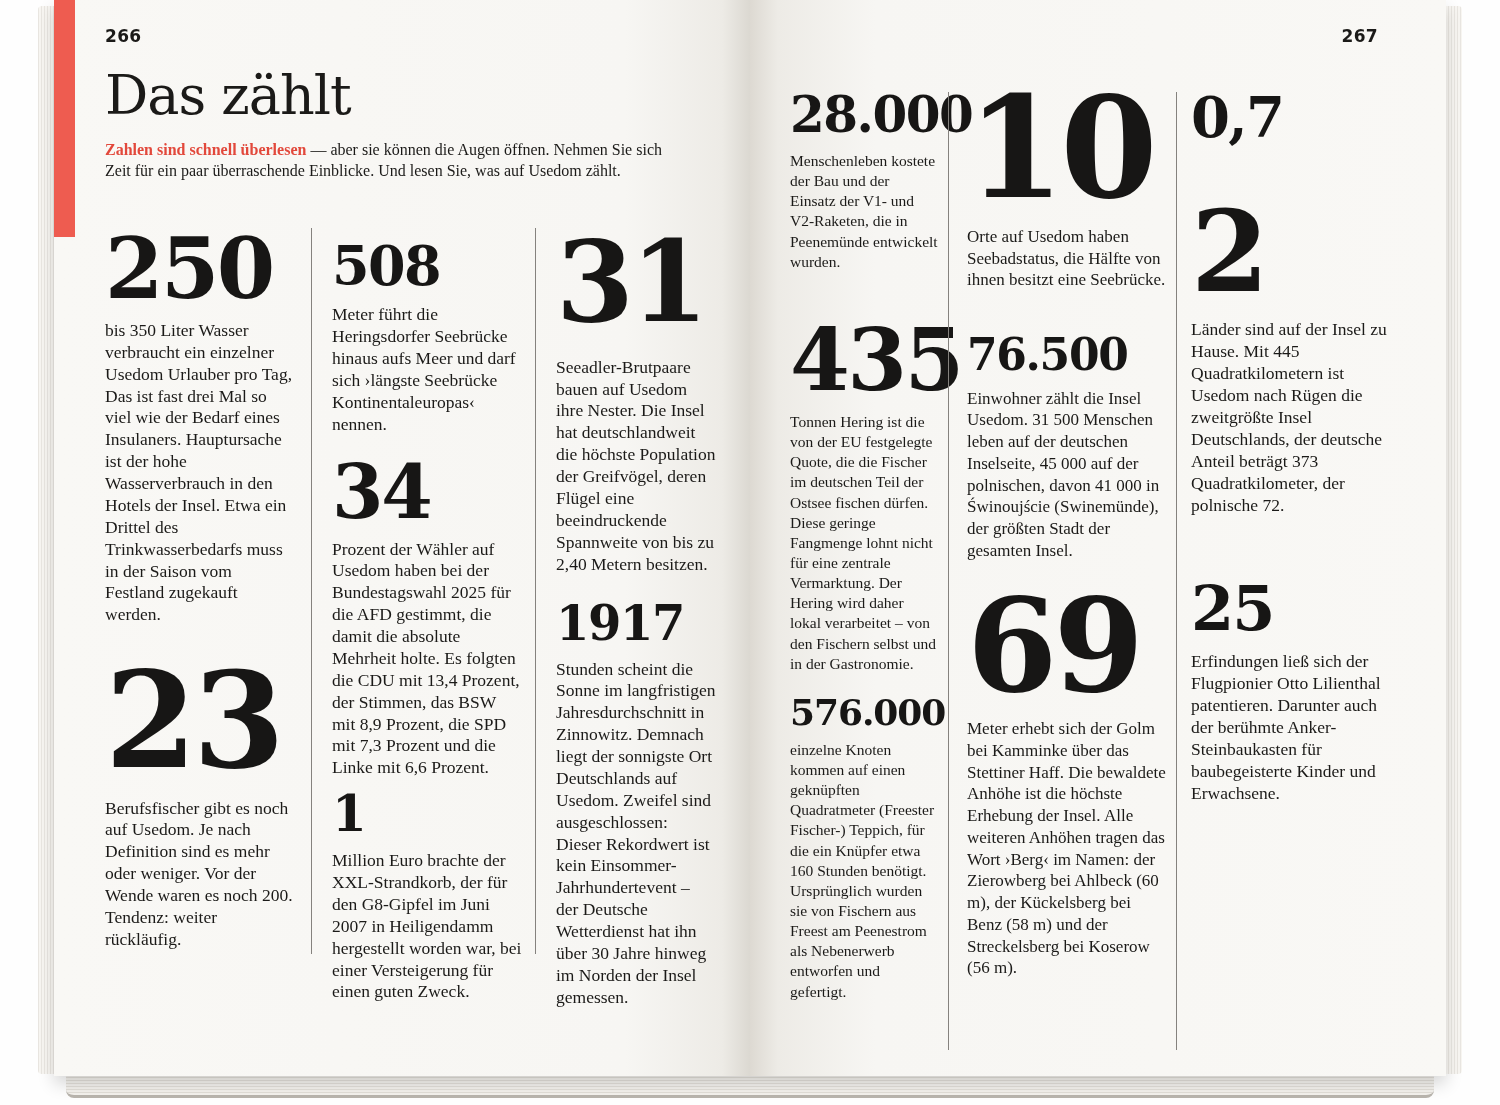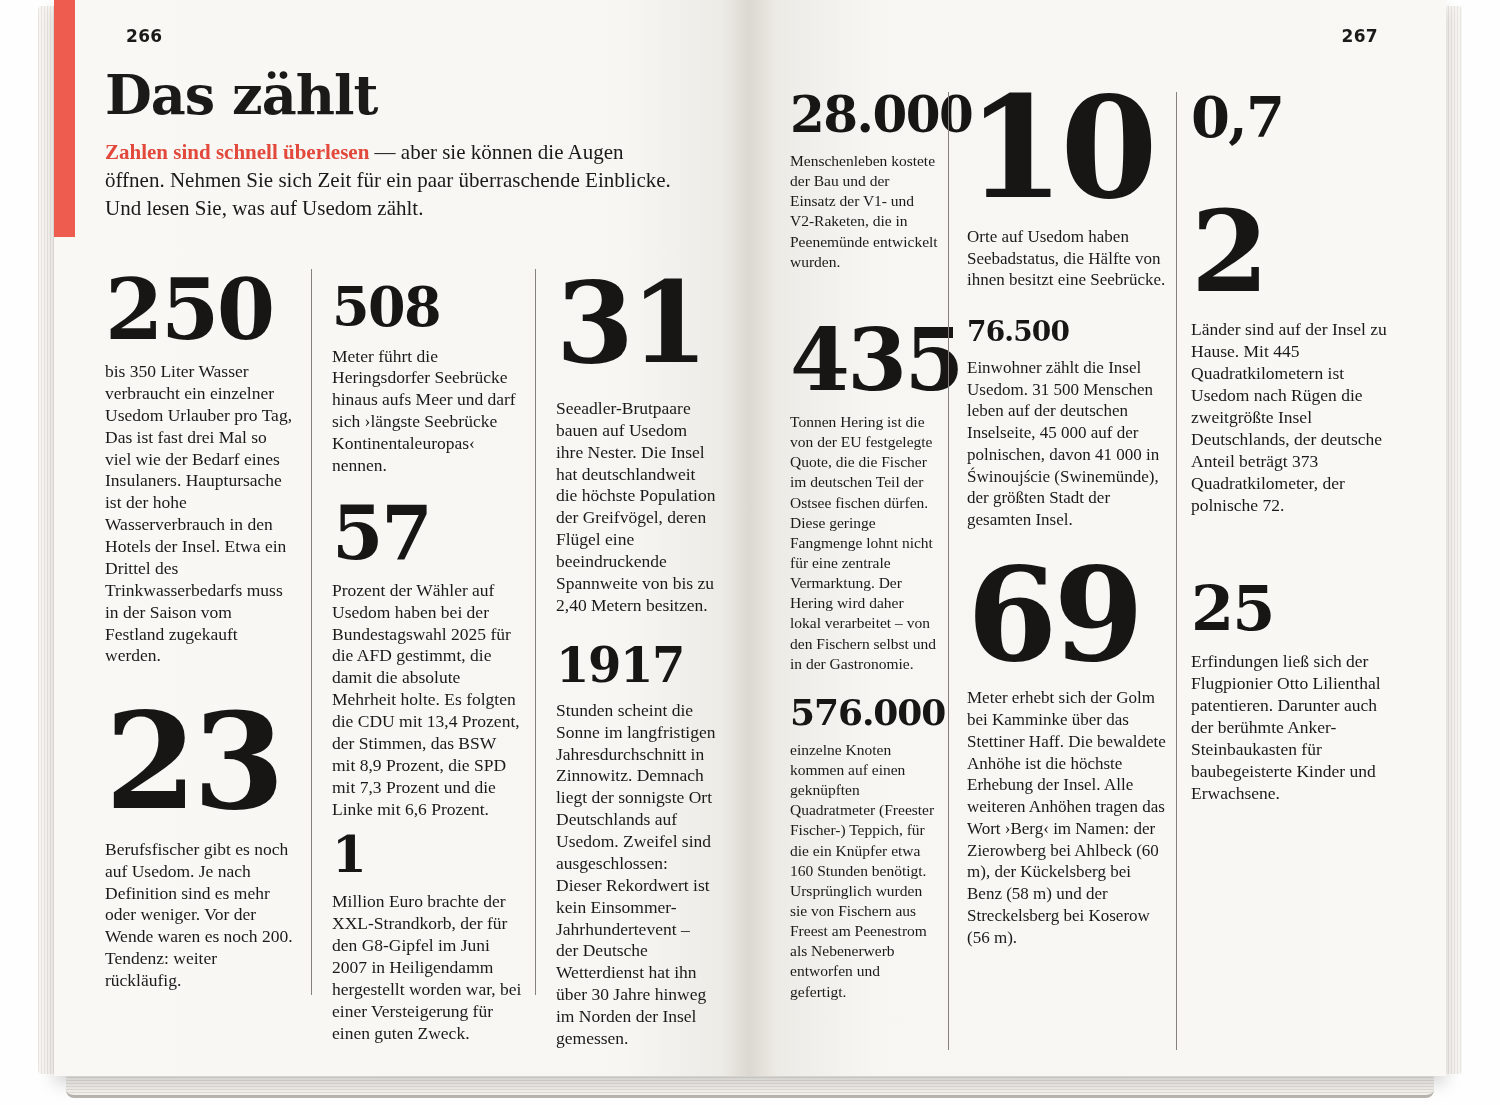--- a/index.html
+++ b/index.html
@@ -30,27 +30,27 @@
 
   .spread{position:absolute;left:54px;top:0;width:1392px;height:1076px;display:flex;
     box-shadow:0 8px 16px rgba(0,0,0,.16);}
   .page{position:relative;width:50%;height:100%;background:var(--page-bg);overflow:hidden;}
   .page.left{background:linear-gradient(to right,#f9f8f5 0%,#f7f6f3 82%,#edebe6 96%,#dbd8d1 100%);}
   .page.right{background:linear-gradient(to left,#f9f8f5 0%,#f7f6f3 82%,#edebe6 96%,#ddd9d2 100%);}
 
   .red-bar{position:absolute;left:0;top:0;width:21px;height:237px;background:var(--accent-bar);}
 
   .pagenum{font-family:"DejaVu Sans", sans-serif;font-weight:bold;font-size:17px;letter-spacing:.3px;}
-  .pagenum.lft{margin:26px 0 0 72px;}
+  .pagenum.lft{margin:26px 0 0 51px;}
   .pagenum.rgt{position:absolute;top:26px;right:68px;}
 
   .lp-inner{padding:0 34px 0 51px;}
-  .title{margin:22px 0 0;font-family:"DejaVu Serif", serif;font-weight:bold;
+  .title{margin:22px 0 0;font-family:"DejaVu Serif", serif;font-weight:normal;
     font-size:54px;line-height:1.02;letter-spacing:-1px;}
-  .intro{margin:16px 0 0;max-width:572px;font-size:21px;line-height:1.33;}
+  .intro{margin:16px 0 0;max-width:572px;font-size:16px;line-height:1.33;}
   .intro .lead{color:var(--accent-red);font-weight:bold;}
 
   .cols{display:flex;}
   .cols-left{margin-top:46px;height:726px;}
   .cols-right{position:absolute;top:92px;left:40px;right:56px;bottom:26px;display:flex;}
 
   .lcol1{width:206px;padding-right:16px;font-size:17.5px;line-height:1.25;}
   .lcol2{width:224px;border-left:1px solid var(--rule);padding:0 12px 0 20px;font-size:17.5px;line-height:1.25;}
   .lcol3{flex:1;border-left:1px solid var(--rule);padding-left:20px;font-size:17.5px;line-height:1.25;}
 
@@ -90,21 +90,21 @@
               <p class="txt" style="margin-top:16px;">Berufsfischer gibt es noch auf Usedom. Je nach Definition sind es mehr oder weniger. Vor der Wende waren es noch 200. Tendenz: weiter rückläufig.</p>
             </div>
           </div>
 
           <div class="lcol2">
             <div class="item">
               <div class="num" style="font-size:54px;margin-top:14px;">508</div>
               <p class="txt">Meter führt die Heringsdorfer Seebrücke hinaus aufs Meer und darf sich ›längste Seebrücke Kontinentaleuropas‹ nennen.</p>
             </div>
             <div class="item">
-              <div class="num" style="font-size:74px;margin-top:22px;">57</div>
+              <div class="num" style="font-size:74px;margin-top:22px;">34</div>
               <p class="txt">Prozent der Wähler auf Usedom haben bei der Bundestagswahl 2025 für die AFD gestimmt, die damit die absolute Mehrheit holte. Es folgten die CDU mit 13,4 Prozent, der Stimmen, das BSW mit 8,9 Prozent, die SPD mit 7,3 Prozent und die Linke mit 6,6 Prozent.</p>
             </div>
             <div class="item">
               <div class="num" style="font-size:50px;margin-top:12px;">1</div>
               <p class="txt">Million Euro brachte der XXL-Strandkorb, der für den G8-Gipfel im Juni 2007 in Heiligendamm hergestellt worden war, bei einer Versteigerung für einen guten Zweck.</p>
             </div>
           </div>
 
           <div class="lcol3">
             <div class="item">
@@ -138,21 +138,21 @@
             <p class="txt" style="margin-top:11px;">einzelne Knoten kommen auf einen geknüpften Quadratmeter (Freester Fischer-) Teppich, für die ein Knüpfer etwa 160 Stunden benötigt. Ursprünglich wurden sie von Fischern aus Freest am Peenestrom als Nebenerwerb entworfen und gefertigt.</p>
           </div>
         </div>
 
         <div class="rcol2">
           <div class="item">
             <div class="num" style="font-size:140px;margin-top:-8px;">10</div>
             <p class="txt">Orte auf Usedom haben Seebadstatus, die Hälfte von ihnen besitzt eine Seebrücke.</p>
           </div>
           <div class="item">
-            <div class="num" style="font-size:28px;margin-top:28px;">76.500</div>
+            <div class="num" style="font-size:44px;margin-top:44px;">76.500</div>
             <p class="txt" style="margin-top:12px;">Einwohner zählt die Insel Usedom. 31 500 Menschen leben auf der deutschen Inselseite, 45 000 auf der polnischen, davon 41 000 in Świnoujście (Swinemünde), der größten Stadt der gesamten Insel.</p>
           </div>
           <div class="item">
             <div class="num" style="font-size:130px;margin-top:24px;">69</div>
             <p class="txt">Meter erhebt sich der Golm bei Kamminke über das Stettiner Haff. Die bewaldete Anhöhe ist die höchste Erhebung der Insel. Alle weiteren Anhöhen tragen das Wort ›Berg‹ im Namen: der Zierowberg bei Ahlbeck (60 m), der Kückelsberg bei Benz (58 m) und der Streckelsberg bei Koserow (56 m).</p>
           </div>
         </div>
 
         <div class="rcol3">
           <div class="item">

